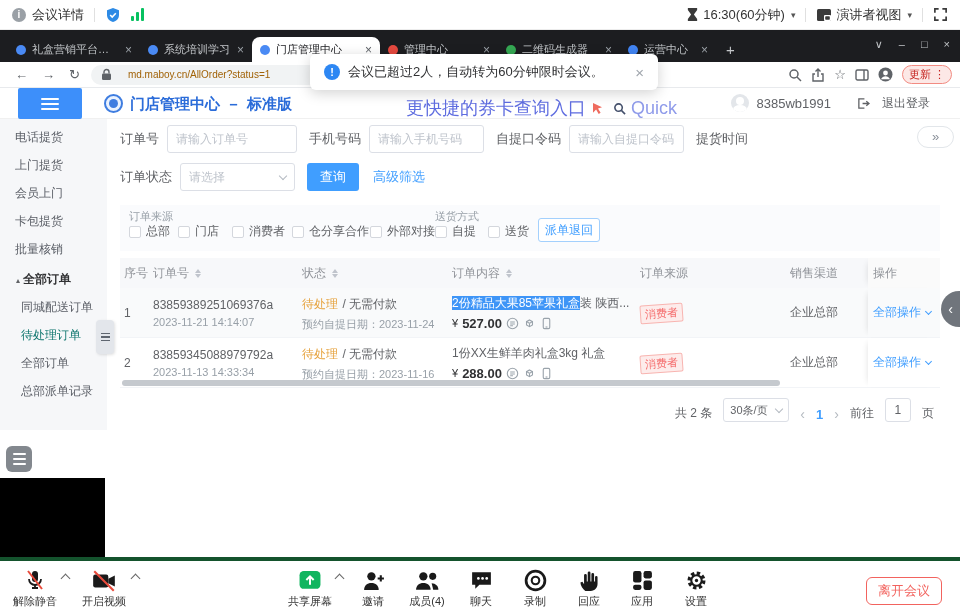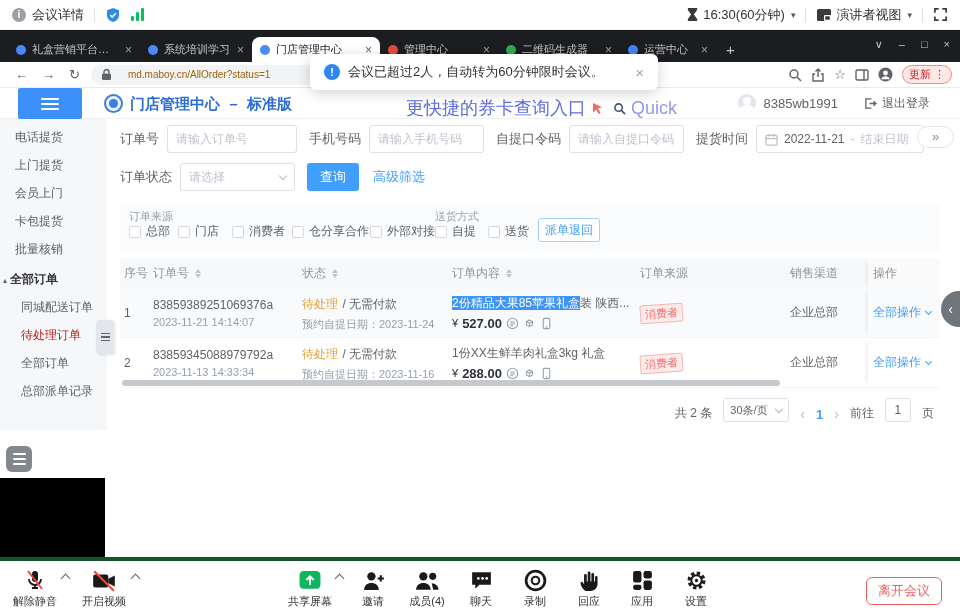--- a/index.html
+++ b/index.html
@@ -47,30 +47,30 @@
   .applogo{position:absolute;left:104px;top:6px;width:19px;height:19px;border-radius:50%;border:2px solid #3f7de0;background:#eaf2fe}
   .applogo:after{content:"";position:absolute;left:3px;top:3px;width:9px;height:9px;border-radius:50%;background:#3f7de0}
   .apptitle{position:absolute;left:130px;top:7px;font-size:15px;font-weight:bold;color:#2b6cd9;display:flex;gap:6px}
   .promo{position:absolute;left:406px;top:8px;display:flex;align-items:center;font-size:18px;color:#5f6de0;gap:5px}
   .quick{color:#8f9bea}
   .userarea{position:absolute;right:30px;top:6px;display:flex;align-items:center}
   .uavatar{width:18px;height:18px;border-radius:50%;background:#e3e6ea;position:relative;overflow:hidden}
   .uavatar:before{content:"";position:absolute;left:5px;top:3px;width:8px;height:8px;border-radius:50%;background:#fff}
   .uavatar:after{content:"";position:absolute;left:2px;top:11px;width:14px;height:9px;border-radius:50%;background:#fff}
   .uname{font-size:13px;color:#606266;margin:0 26px 0 8px}
-  .logout{display:flex;align-items:center;gap:5px;font-size:12px;color:#606266}
+  .logout{display:flex;align-items:center;gap:12px;font-size:12px;color:#606266}
 
   
   .sidebar{position:absolute;left:0;top:119px;width:107px;height:311px;background:#f6f7f9;z-index:4}
   .side-head{height:32px;line-height:32px;padding-left:13px;font-size:13px;font-weight:bold;color:#303133;background:#edeff2;border-bottom:1px solid #e2e5e9}
   .side-item{height:28px;line-height:28px;padding-left:15px;font-size:12px;color:#5a5e66}
-  .side-group{height:28px;line-height:28px;padding-left:3px;font-size:12px;font-weight:bold;color:#303133}
+  .side-group{height:28px;line-height:28px;padding-left:16px;font-size:12px;font-weight:bold;color:#303133}
   .side-group .garr{font-size:8px;color:#606266;margin-right:3px}
   .side-sub{height:28px;line-height:28px;padding-left:21px;font-size:12px;color:#5a5e66;white-space:nowrap}
-  .side-sub.active{color:#b91c1c}
+  .side-sub.active{color:#0f766e}
   .side-tab{position:absolute;left:96px;top:320px;width:18px;height:34px;background:#e3e6eb;border-radius:4px;box-shadow:1px 1px 3px rgba(0,0,0,.12);display:flex;flex-direction:column;justify-content:center;align-items:center;gap:2px;z-index:6}
   .side-tab i{display:block;width:9px;height:1.5px;background:#5f6670}
   .float-btn{position:absolute;left:6px;top:446px;width:26px;height:26px;border-radius:6px;background:#83888e;display:flex;flex-direction:column;justify-content:center;align-items:center;gap:3px;z-index:6}
   .float-btn i{display:block;width:13px;height:2px;background:#fff;border-radius:1px}
   .black-patch{position:absolute;left:0;top:478px;width:105px;height:79px;background:#000;z-index:5}
 
   
   .main{position:absolute;left:107px;top:119px;width:853px;height:438px;background:#fff}
   .frow{position:absolute;left:13px;display:flex;align-items:center}
   .flabel{font-size:13px;color:#606266;white-space:nowrap}
@@ -344,31 +344,20 @@
   <div class="main">
 
     <div class="frow" style="top:6px">
       <span class="flabel">订单号</span>
       <input class="finput" style="width: 130px; margin-left: 8px;" placeholder="请输入订单号">
       <span class="flabel" style="margin-left:12px">手机号码</span>
       <input class="finput" style="width: 115px; margin-left: 8px;" placeholder="请输入手机号码">
       <span class="flabel" style="margin-left:12px">自提口令码</span>
       <input class="finput" style="width: 115px; margin-left: 8px;" placeholder="请输入自提口令码">
       <span class="flabel" style="margin-left:12px">提货时间</span>
-      <div class="datebox" style="width:168px;margin-left:8px">
-        <span style="display:flex">
-          <svg width="13" height="13" viewBox="0 0 14 14">
-              <rect x="1" y="2.5" width="12" height="10.5" rx="1.5" fill="none" stroke="#b9bfc7" stroke-width="1.3"></rect>
-              <path d="M1 6h12M4.5 1v3M9.5 1v3" stroke="#b9bfc7" stroke-width="1.3"></path>
-            </svg>
-        </span>
-        <span class="dtxt">2022-11-21</span>
-        <span class="dph">-</span>
-        <span class="dph">结束日期</span>
-      </div>
     </div>
     <div class="expand-pill">»</div>
 
     <div class="frow" style="top:44px">
       <span class="flabel">订单状态</span>
       <div class="selbox" style="width:115px;margin-left:8px">
         <span class="ph">请选择</span>
         <span class="chevd"></span>
       </div>
       <button class="btn-primary" style="margin-left:12px">查询</button>

